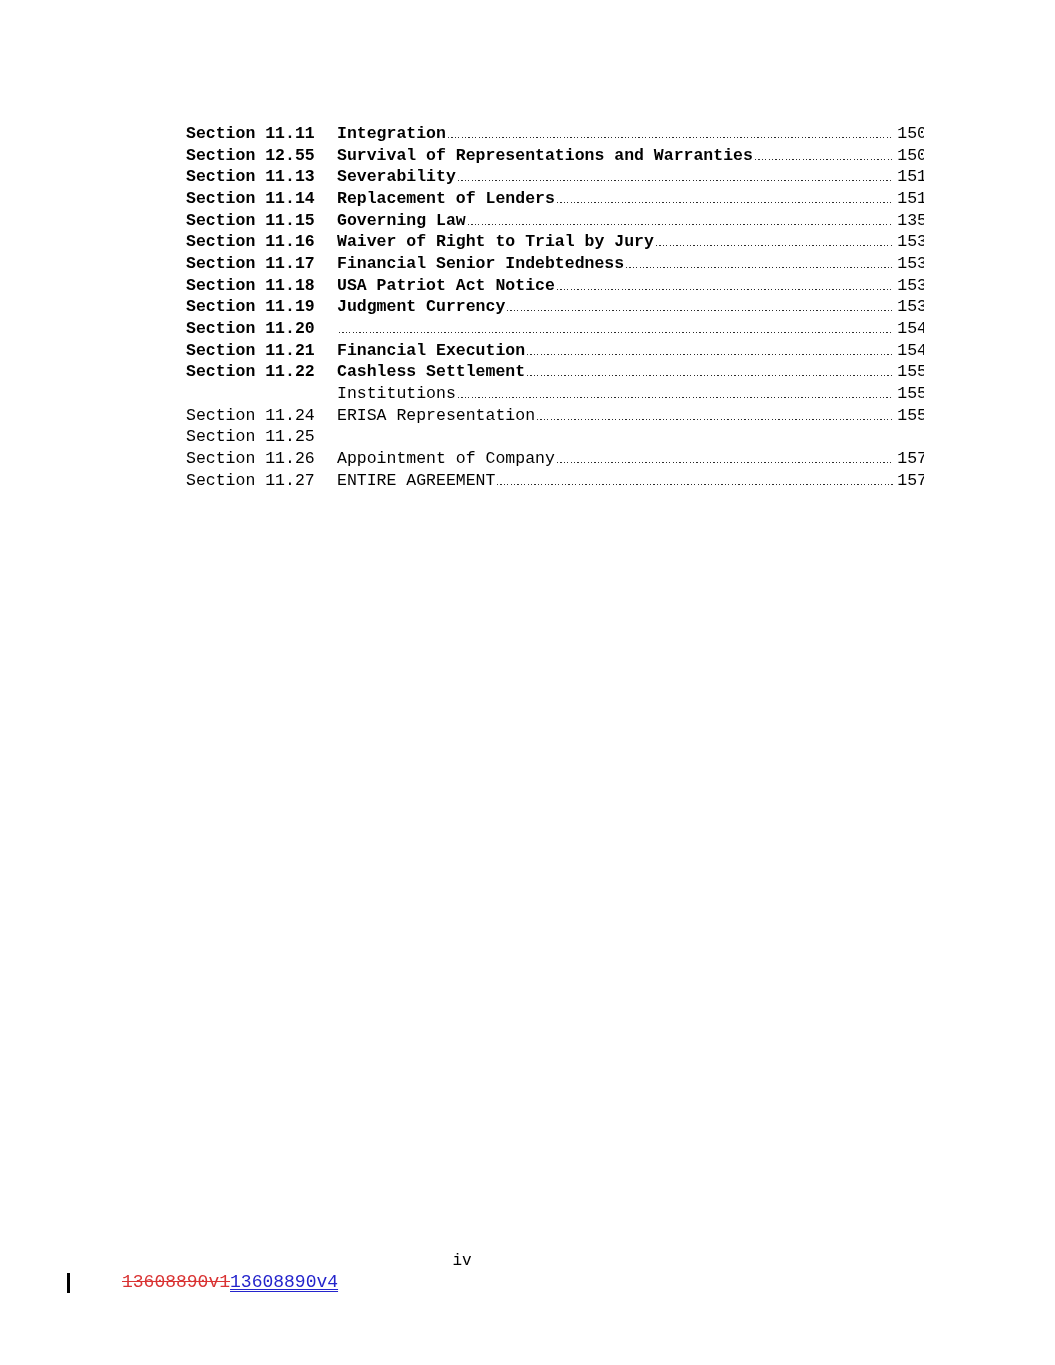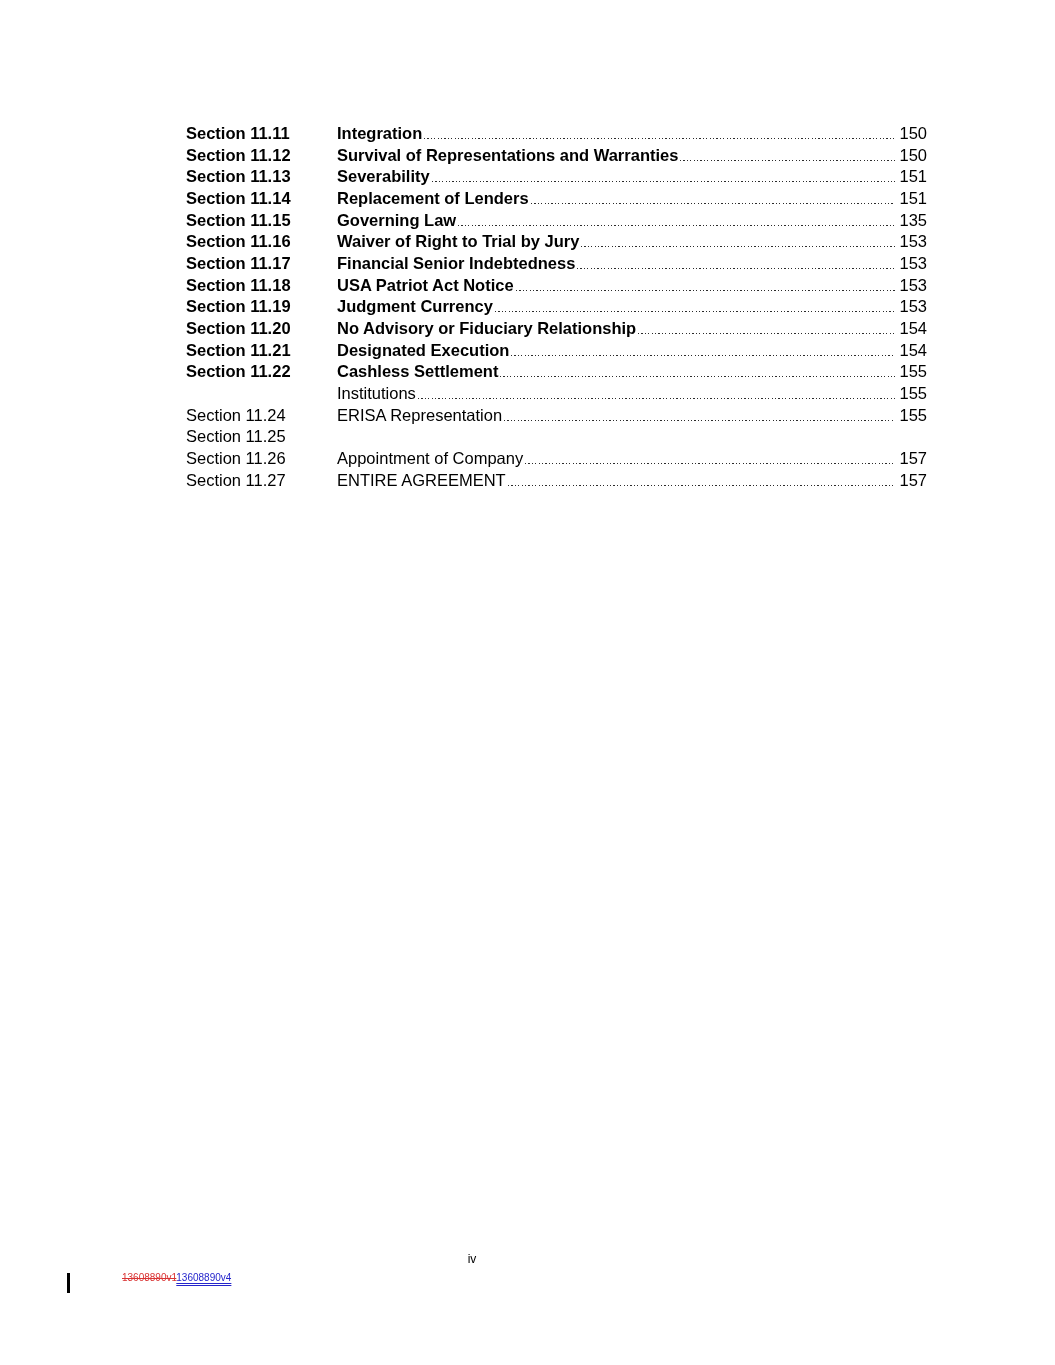--- a/index.html
+++ b/index.html
@@ -1,24 +1,23 @@
 <!DOCTYPE html>
 <html><head>
 <meta charset="utf-8">
 <style>
   html, body { margin: 0; padding: 0; background: #ffffff; }
   .page {
     position: relative;
     width: 924px;
     height: 1365px;
     background: #ffffff;
-    font-family: Liberation Sans, sans-serif;
+    font-family: Liberation Mono, monospace;
     color: #000000;
     overflow: hidden;
-    padding-left: 20px;
   }
   .toc {
     position: absolute;
     left: 186px;
     top: 123px;
     width: 741px;
     font-size: 16.5px;
   }
   .toc-row {
     display: flex;
@@ -46,35 +45,35 @@
     margin: 0 4px 0 2px;
     background-image: repeating-linear-gradient(to right, #2b2b2b 0 1.2px, transparent 1.2px 3.4px);
   }
   .pg { flex: none; }
   .page-num {
     position: absolute;
     top: 1252px;
     left: 0;
     width: 100%;
     text-align: center;
-    font-size: 12px;
+    font-size: 16px;
   }
   .change-bar {
     position: absolute;
     left: 67px;
     top: 1273px;
     width: 2.5px;
     height: 20px;
     background: #000000;
   }
   .doc-ids {
     position: absolute;
     left: 122px;
     top: 1272px;
-    font-size: 10px;
+    font-size: 18px;
     white-space: nowrap;
   }
   .doc-old { text-decoration: line-through; }
   .doc-new {
     text-decoration-line: underline;
     text-decoration-style: double;
     text-underline-offset: 2px;
     text-decoration-thickness: 1px;
   }
 </style>
@@ -86,21 +85,21 @@
   <div class="toc">
       <div class="toc-row bold">
         <span class="sec">Section 11.11</span>
         <span class="body">
           <span class="title">Integration</span>
           <span class="leader"></span>
           <span class="pg">150</span>
         </span>
       </div>
       <div class="toc-row bold">
-        <span class="sec">Section 11.12</span>
+        <span class="sec">Section 12.55</span>
         <span class="body">
           <span class="title">Survival of Representations and Warranties</span>
           <span class="leader"></span>
           <span class="pg">150</span>
         </span>
       </div>
       <div class="toc-row bold">
         <span class="sec">Section 11.13</span>
         <span class="body">
           <span class="title">Severability</span>
@@ -152,29 +151,28 @@
         <span class="sec">Section 11.19</span>
         <span class="body">
           <span class="title">Judgment Currency</span>
           <span class="leader"></span>
           <span class="pg">153</span>
         </span>
       </div>
       <div class="toc-row bold">
         <span class="sec">Section 11.20</span>
         <span class="body">
-          <span class="title">No Advisory or Fiduciary Relationship</span>
           <span class="leader"></span>
           <span class="pg">154</span>
         </span>
       </div>
       <div class="toc-row bold">
         <span class="sec">Section 11.21</span>
         <span class="body">
-          <span class="title">Designated Execution</span>
+          <span class="title">Financial Execution</span>
           <span class="leader"></span>
           <span class="pg">154</span>
         </span>
       </div>
       <div class="toc-row bold">
         <span class="sec">Section 11.22</span>
         <span class="body">
           <span class="title">Cashless Settlement</span>
           <span class="leader"></span>
           <span class="pg">155</span>

